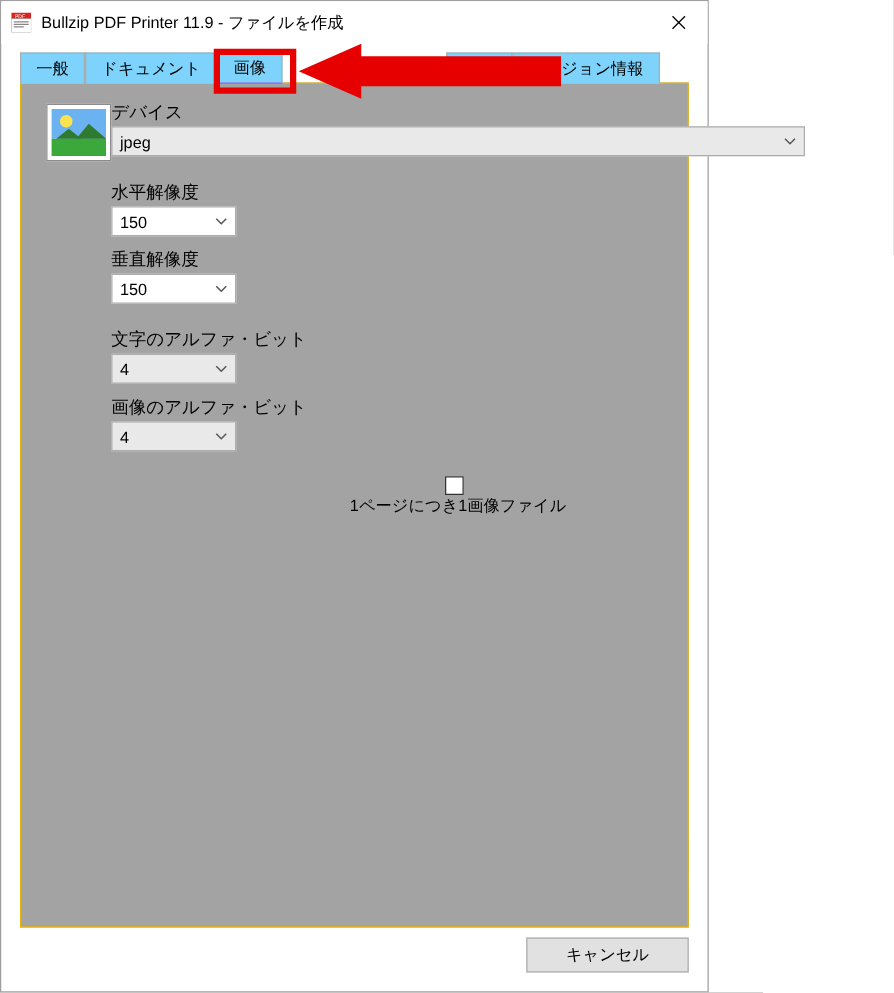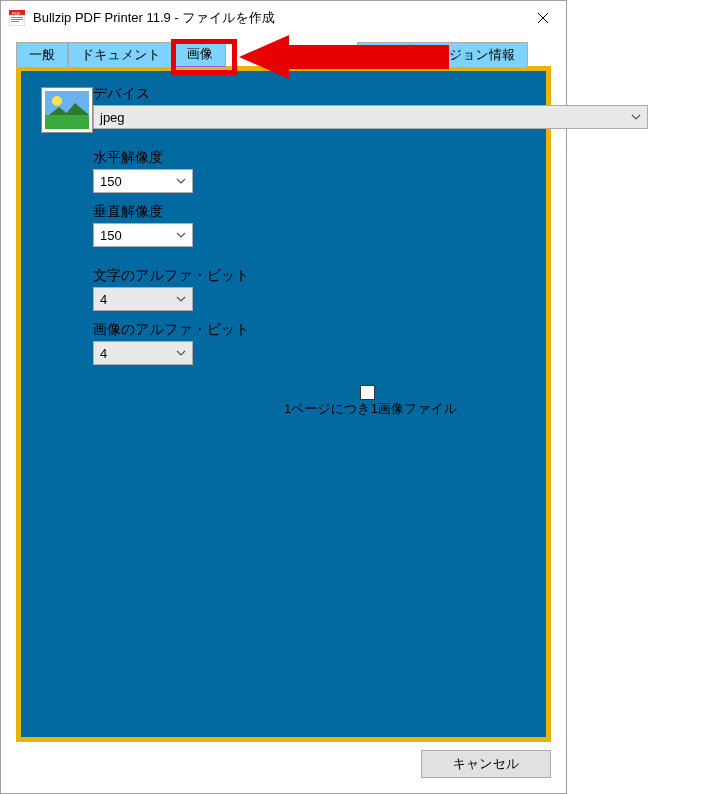--- a/index.html
+++ b/index.html
@@ -74,22 +74,22 @@
     font-size: 13px;
     position: relative;
     top: 1px;
     white-space: nowrap;
   }
   .tab.active {
     border-bottom: 1px solid #8b5cf6;
     z-index: 3;
   }
   .tabpanel {
-    border: 5px solid #eab308;
-    background: #0369a1;
+    border: 1px solid #eab308;
+    background: #a3a3a3;
     height: 676px;
     position: relative;
     z-index: 1;
   }
   .panel-inner {
     padding: 14px 20px 20px 20px;
     display: flex;
   }
 
   .side-icon {

